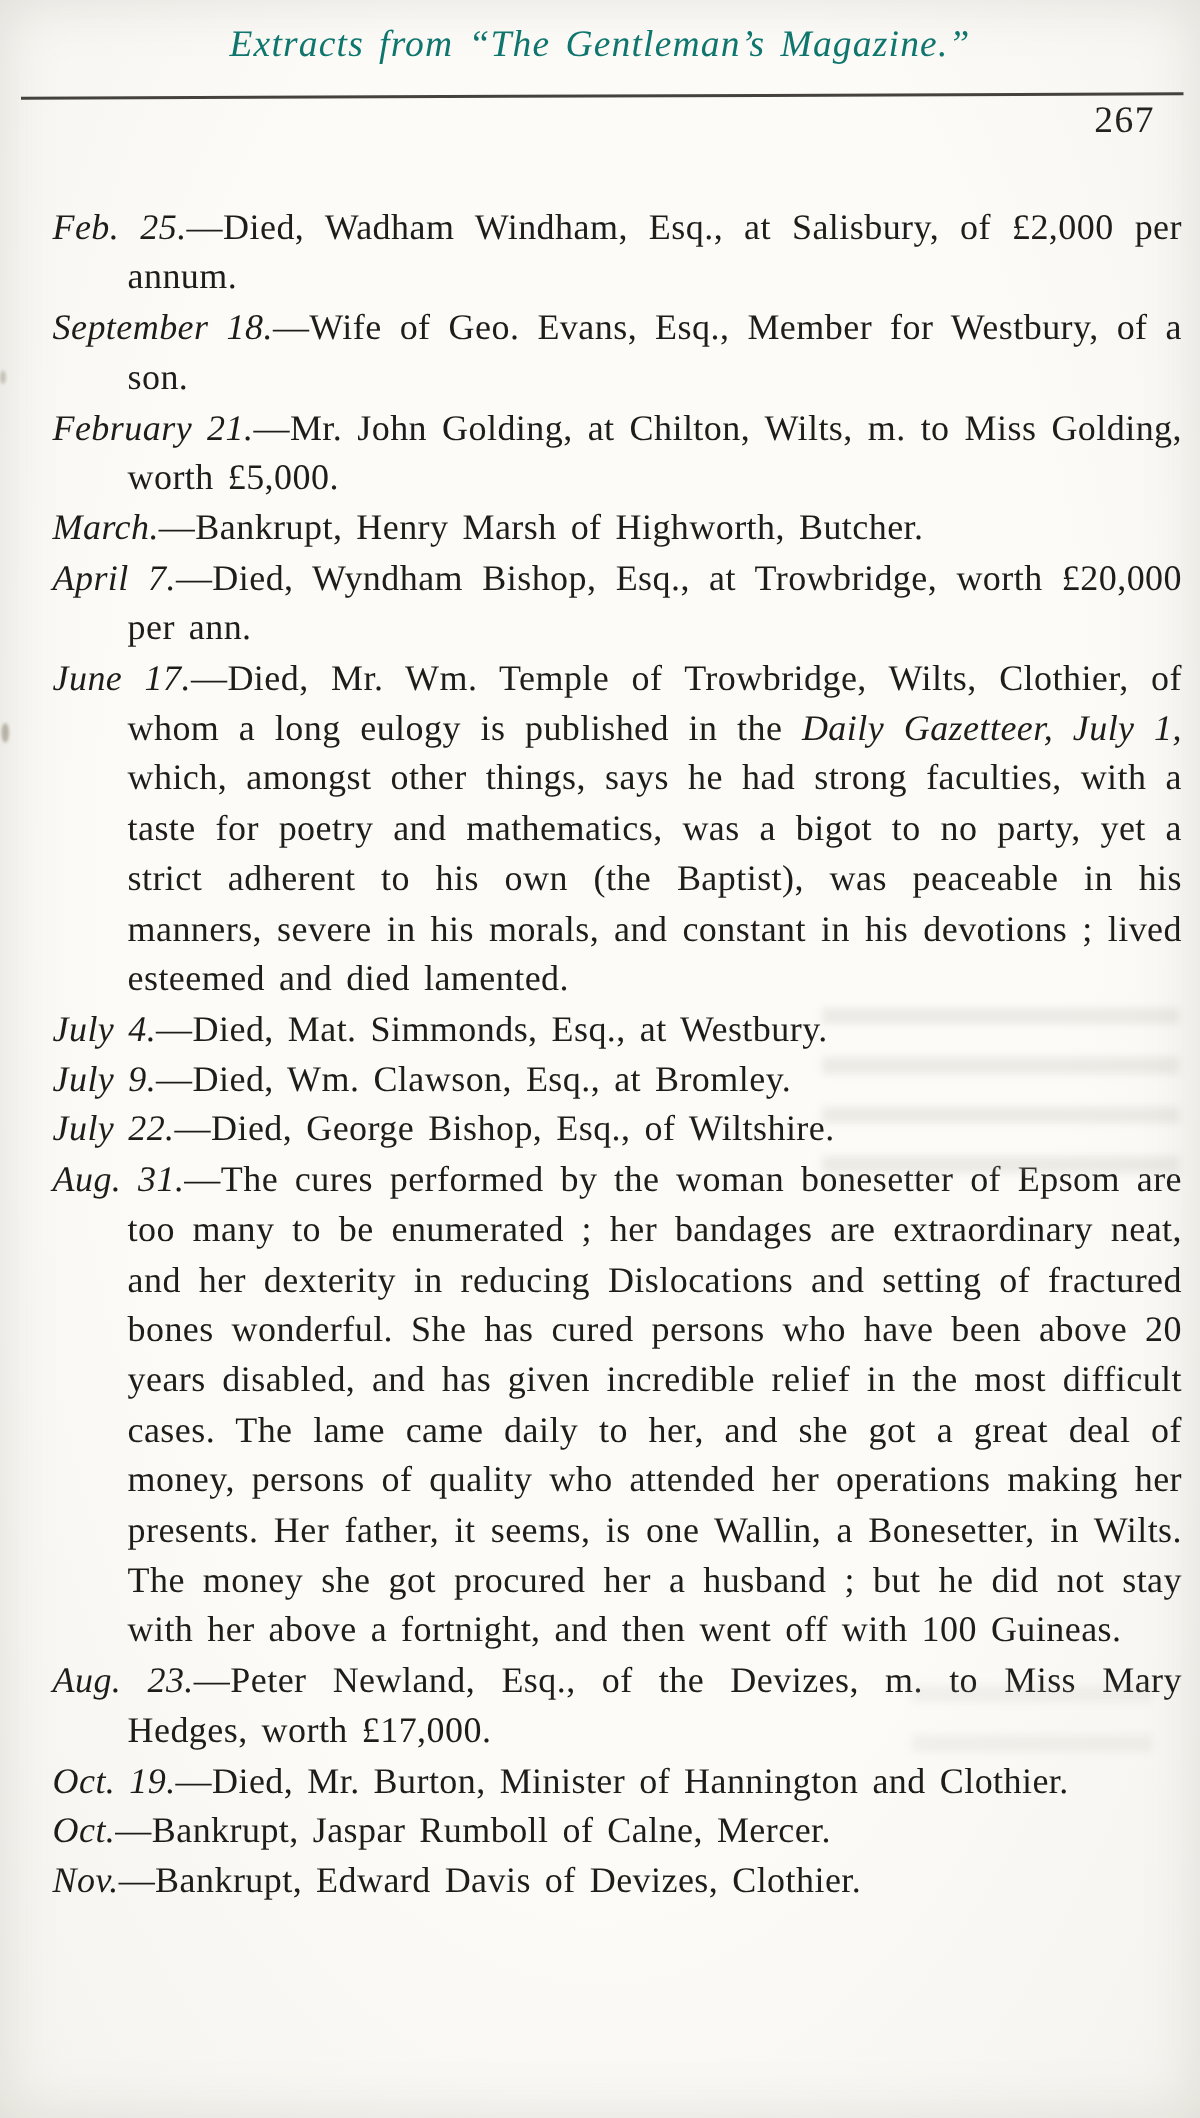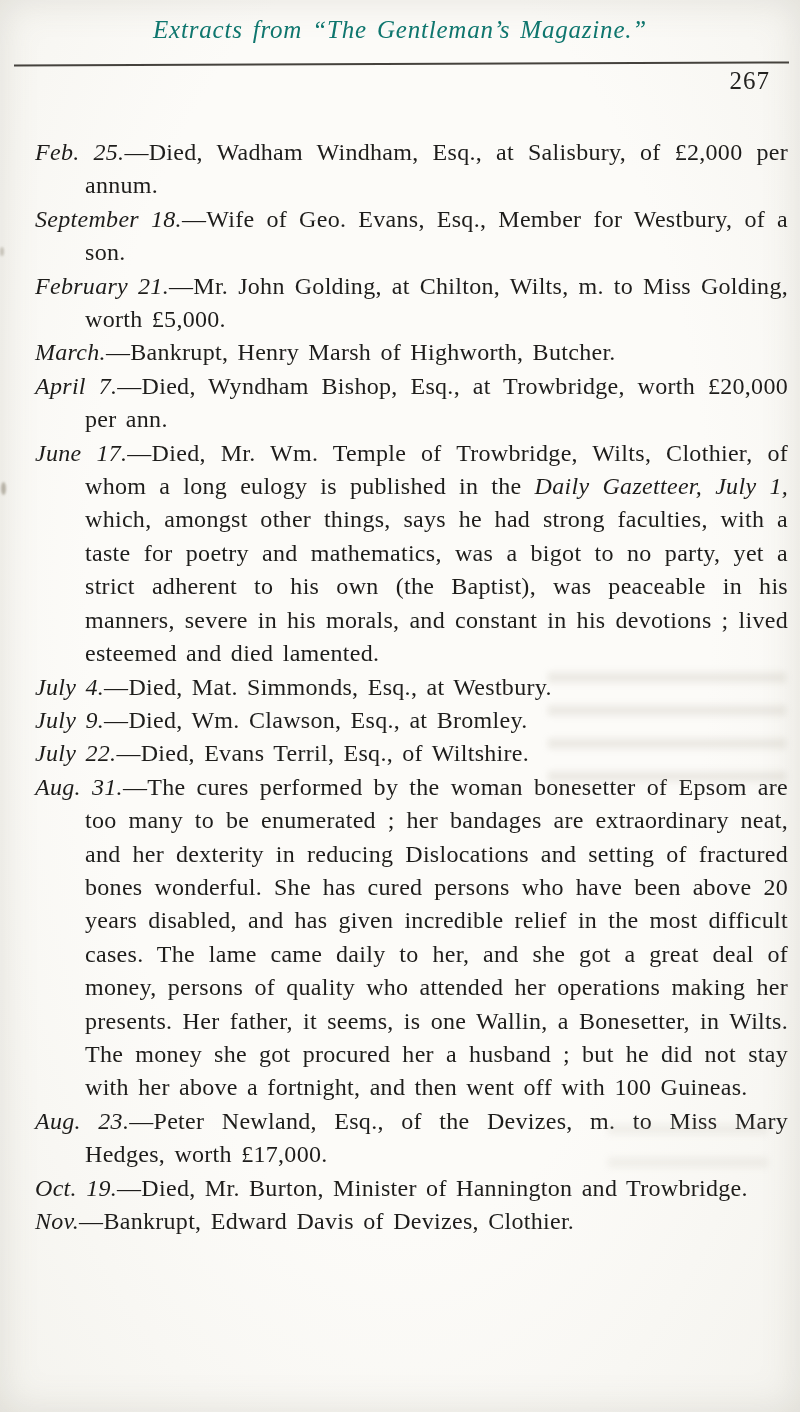--- a/index.html
+++ b/index.html
@@ -100,23 +100,24 @@
 
 <div class="content">
     <p class="entry"><span class="it">Feb. 25.</span><span>—Died, Wadham Windham, Esq., at Salisbury, of £2,000 per annum.</span></p>
     <p class="entry"><span class="it">September 18.</span><span>—Wife of Geo. Evans, Esq., Member for Westbury, of a son.</span></p>
     <p class="entry"><span class="it">February 21.</span><span>—Mr. John Golding, at Chilton, Wilts, m. to Miss Golding, worth £5,000.</span></p>
     <p class="entry"><span class="it">March.</span><span>—Bankrupt, Henry Marsh of Highworth, Butcher.</span></p>
     <p class="entry"><span class="it">April 7.</span><span>—Died, Wyndham Bishop, Esq., at Trowbridge, worth £20,000 per ann.</span></p>
     <p class="entry"><span class="it">June 17.</span><span>—Died, Mr. Wm. Temple of Trowbridge, Wilts, Clothier, of whom a long eulogy is published in the </span><span class="it">Daily Gazetteer,</span><span> </span><span class="it">July 1,</span><span> which, amongst other things, says he had strong faculties, with a taste for poetry and mathematics, was a bigot to no party, yet a strict adherent to his own (the Baptist), was peaceable in his manners, severe in his morals, and constant in his devotions ; lived esteemed and died lamented.</span></p>
     <p class="entry"><span class="it">July 4.</span><span>—Died, Mat. Simmonds, Esq., at Westbury.</span></p>
     <p class="entry"><span class="it">July 9.</span><span>—Died, Wm. Clawson, Esq., at Bromley.</span></p>
-    <p class="entry"><span class="it">July 22.</span><span>—Died, Evans Terril, Esq., of Wiltshire.</span></p>
+    <p class="entry"><span class="it">July 22.</span><span>—Died, George Bishop, Esq., of Wiltshire.</span></p>
     <p class="entry"><span class="it">Aug. 31.</span><span>—The cures performed by the woman bonesetter of Epsom are too many to be enumerated ; her bandages are extraordinary neat, and her dexterity in reducing Dislocations and setting of fractured bones wonderful. She has cured persons who have been above 20 years disabled, and has given incredible relief in the most difficult cases. The lame came daily to her, and she got a great deal of money, persons of quality who attended her operations making her presents. Her father, it seems, is one Wallin, a Bonesetter, in Wilts. The money she got procured her a husband ; but he did not stay with her above a fortnight, and then went off with 100 Guineas.</span></p>
     <p class="entry"><span class="it">Aug. 23.</span><span>—Peter Newland, Esq., of the Devizes, m. to Miss Mary Hedges, worth £17,000.</span></p>
-    <p class="entry"><span class="it">Oct. 19.</span><span>—Died, Mr. Burton, Minister of Hannington and Trowbridge.</span></p>
+    <p class="entry"><span class="it">Oct. 19.</span><span>—Died, Mr. Burton, Minister of Hannington and Clothier.</span></p>
+    <p class="entry"><span class="it">Oct.</span><span>—Bankrupt, Jaspar Rumboll of Calne, Mercer.</span></p>
     <p class="entry"><span class="it">Nov.</span><span>—Bankrupt, Edward Davis of Devizes, Clothier.</span></p>
   </div>
 
 <div class="bleed bleed-a"></div>
 <div class="bleed bleed-b"></div>
 <div class="speck speck-a"></div>
 <div class="speck speck-b"></div>
 
 </body></html>

